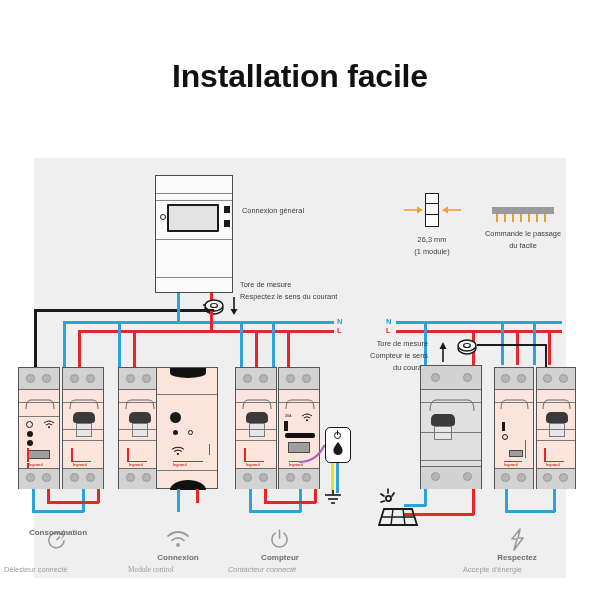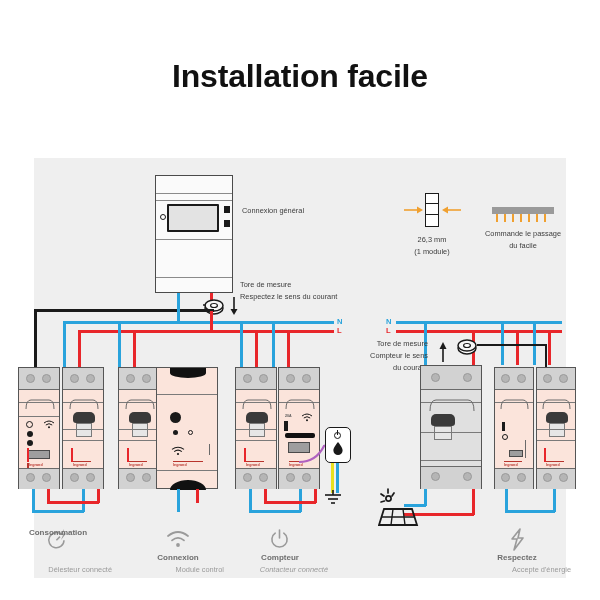--- a/index.html
+++ b/index.html
@@ -92,21 +92,21 @@
   }
   .mini-mod i{position:absolute;left:0;width:100%;height:0;border-top:1.4px solid #1a1a1a;}
   .peigne{
     position:absolute;left:492px;top:207px;width:62px;height:7px;background:#9a9a9a;
   }
   .peigne-pin{position:absolute;top:7px;width:2.4px;height:8px;background:#f0a030;}
 
   
   .leg-ic{position:absolute;}
   .leg-title{position:absolute;font-size:8px;font-weight:bold;color:#6e6e6e;text-align:center;white-space:nowrap;}
-  .leg-sub{position:absolute;font-size:7.4px;color:#9a9a9a;text-align:right;white-space:nowrap;}
+  .leg-sub{position:absolute;font-size:7.4px;color:#9a9a9a;text-align:left;white-space:nowrap;}
 
   
   .wh{
     position:absolute;left:325px;top:427px;width:26px;height:36px;
     border:1.6px solid #1a1a1a;border-radius:5px;background:#fff;box-sizing:border-box;
   }
 </style>
 </head>
 <body>
 
@@ -469,28 +469,28 @@
   </svg>
   <div class="leg-title" style="left:10px;top:528px;width:96px;">Consommation</div>
   <div class="leg-sub" style="left:4px;top:565px;width:108px;">Délesteur connecté</div>
 
   <svg class="leg-ic" style="left:166px;top:530px;" width="24" height="19" viewBox="0 0 24 19">
     <path d="M2 6 Q12 -2 22 6" fill="none" stroke="#9a9a9a" stroke-width="1.7" stroke-linecap="round"></path>
     <path d="M6 10.4 Q12 5.4 18 10.4" fill="none" stroke="#9a9a9a" stroke-width="1.7" stroke-linecap="round"></path>
     <circle cx="12" cy="15" r="1.9" fill="#9a9a9a"></circle>
   </svg>
   <div class="leg-title" style="left:130px;top:553px;width:96px;">Connexion</div>
-  <div class="leg-sub" style="left:116px;top:565px;width:108px;">Module control</div>
+  <div class="leg-sub" style="left:128px;top:565px;width:108px;font-family:Liberation Serif, serif;">Module control</div>
 
   <svg class="leg-ic" style="left:269px;top:529px;" width="21" height="21" viewBox="0 0 21 21">
     <path d="M6.2 4.2 A7.6 7.6 0 1 0 14.8 4.2" fill="none" stroke="#9a9a9a" stroke-width="1.6" stroke-linecap="round"></path>
     <line x1="10.5" y1="1" x2="10.5" y2="9" stroke="#9a9a9a" stroke-width="1.6" stroke-linecap="round"></line>
   </svg>
   <div class="leg-title" style="left:232px;top:553px;width:96px;">Compteur</div>
-  <div class="leg-sub" style="left:220px;top:565px;width:108px;font-style:italic;">Contacteur connecté</div>
+  <div class="leg-sub" style="left:228px;top:565px;width:108px;font-style:italic;">Contacteur connecté</div>
 
   <svg class="leg-ic" style="left:508px;top:528px;" width="18" height="23" viewBox="0 0 18 23">
     <path d="M12 1 L4 11 L9 11 L6 22 L15 10 L10 10 Z" fill="none" stroke="#9a9a9a" stroke-width="1.6" stroke-linejoin="round"></path>
   </svg>
   <div class="leg-title" style="left:469px;top:553px;width:96px;">Respectez</div>
   <div class="leg-sub" style="left:463px;top:565px;width:108px;">Accepte d'énergie</div>
 
 </div>
 
 </body></html>

